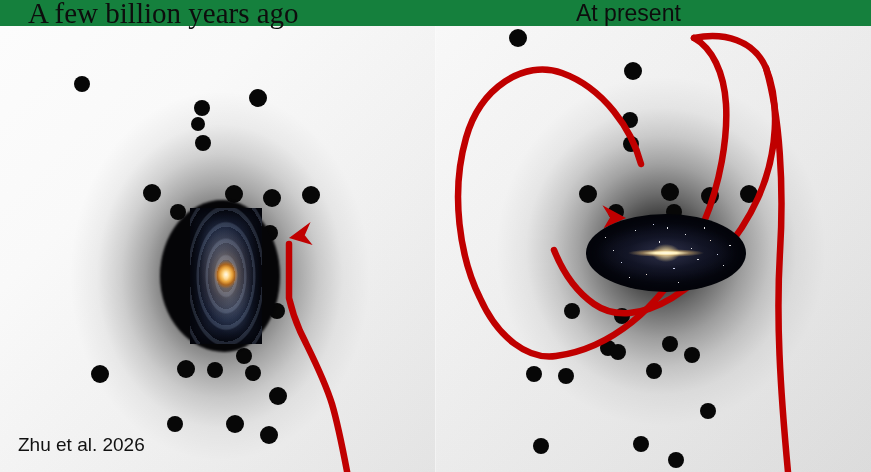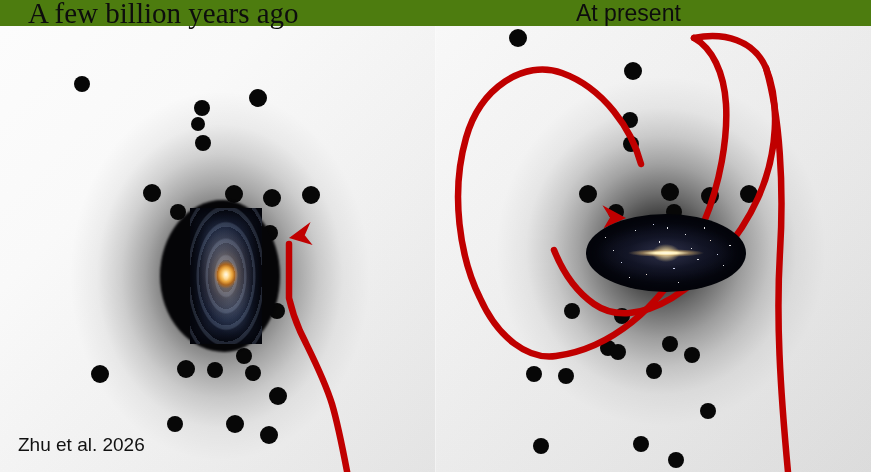--- a/index.html
+++ b/index.html
@@ -2,21 +2,21 @@
 <html><head>
 <meta charset="utf-8">
 <title>Galaxy Evolution Figure</title>
 <style>
   html,body{margin:0;padding:0;background:#fff;}
   body{font-family:"Liberation Sans",sans-serif;}
   #figure{
     position:relative;
     width:871px;height:472px;
     overflow:hidden;
-    background:#4d7c0f;
+    background:#15803d;
   }
   .panel{
     position:absolute;
     top:26px;
     height:446px;
     overflow:hidden;
   }
   #panel-left{ left:0px; width:436px; }
   #panel-right{ left:436px; width:435px; }
 

